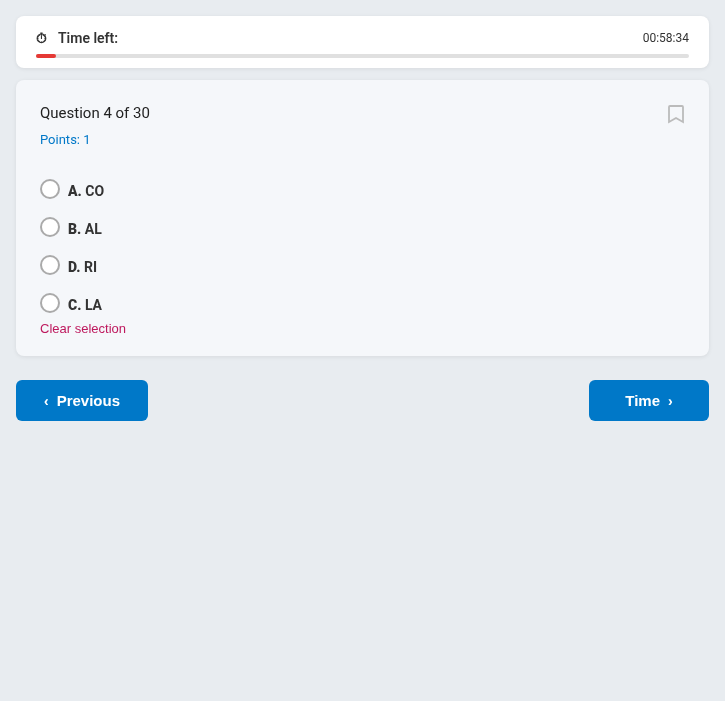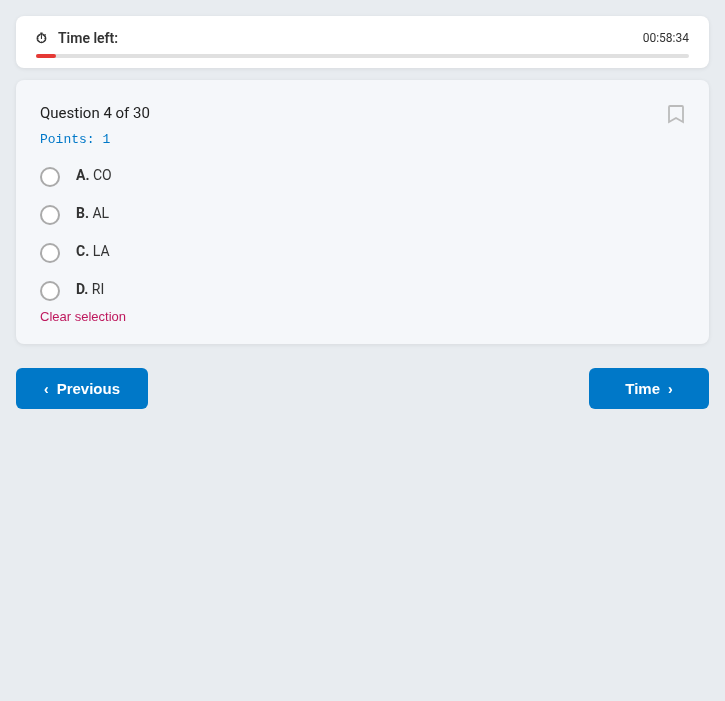--- a/index.html
+++ b/index.html
@@ -71,44 +71,44 @@
       color: #222;
     }
     .bookmark-icon {
       color: #aaa;
       cursor: pointer;
       font-size: 18px;
     }
     .points-label {
       font-size: 13px;
       color: #0078c8;
-      margin-bottom: 20px;
-      font-family: Liberation Mono, monospace;
+      margin-bottom: 32px;
     }
     .question-text {
       font-size: 14px;
       color: #2a5c8a;
       line-height: 1.6;
       margin-bottom: 24px;
     }
     .question-text a {
       color: #2a5c8a;
       text-decoration: underline;
     }
     .options-list {
       list-style: none;
       display: flex;
       flex-direction: column;
       gap: 18px;
     }
     .option-item {
       display: flex;
-      align-items: flex-start;
-      gap: 16px;
-      cursor: pointer;
+      align-items: flex-end;
+      gap: 8px;
+      cursor: pointer;
+      font-weight: bold;
     }
     .radio-circle {
       width: 20px;
       height: 20px;
       border-radius: 50%;
       border: 2px solid #aaa;
       background: #fff;
       flex-shrink: 0;
       display: flex;
       align-items: center;
@@ -187,25 +187,25 @@
     <li class="option-item">
       <div class="radio-circle"></div>
       <span class="option-label"><strong>A.</strong> CO</span>
     </li>
     <li class="option-item">
       <div class="radio-circle"></div>
       <span class="option-label"><strong>B.</strong> AL</span>
     </li>
     <li class="option-item">
       <div class="radio-circle"></div>
+      <span class="option-label"><strong>D.</strong> RI</span>
+    </li>
+    <li class="option-item">
+      <div class="radio-circle"></div>
       <span class="option-label"><strong>C.</strong> LA</span>
-    </li>
-    <li class="option-item">
-      <div class="radio-circle"></div>
-      <span class="option-label"><strong>D.</strong> RI</span>
     </li>
   </ul>
 
   <button class="clear-selection">Clear selection</button>
 </div>
 
 <div class="nav-row">
   <button class="nav-btn">
     <span class="chevron">‹</span>
     <span>Previous</span>

